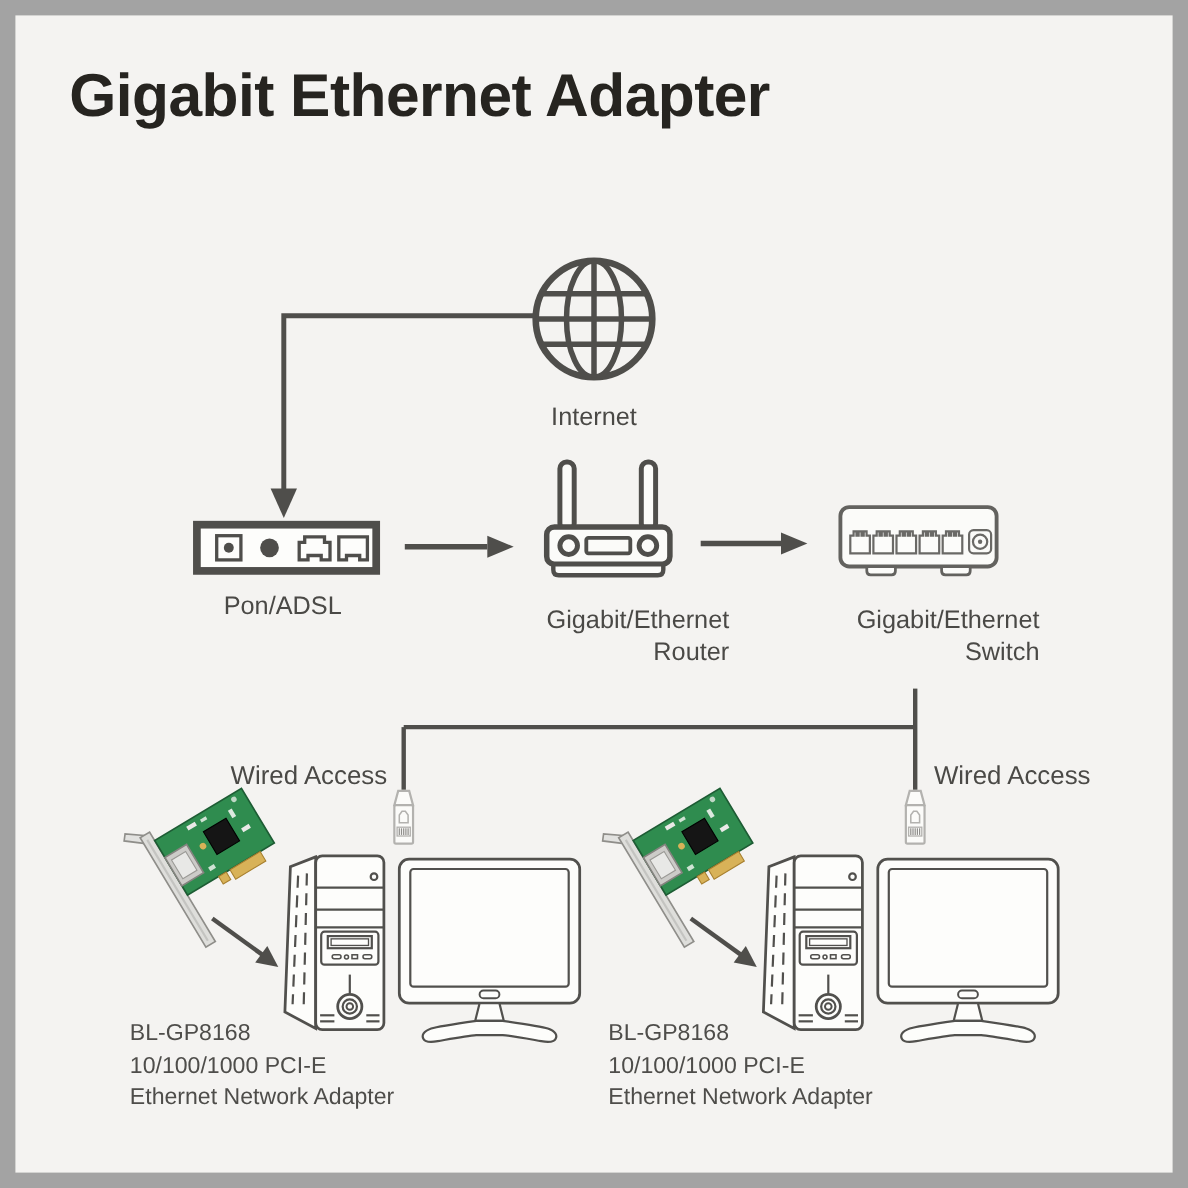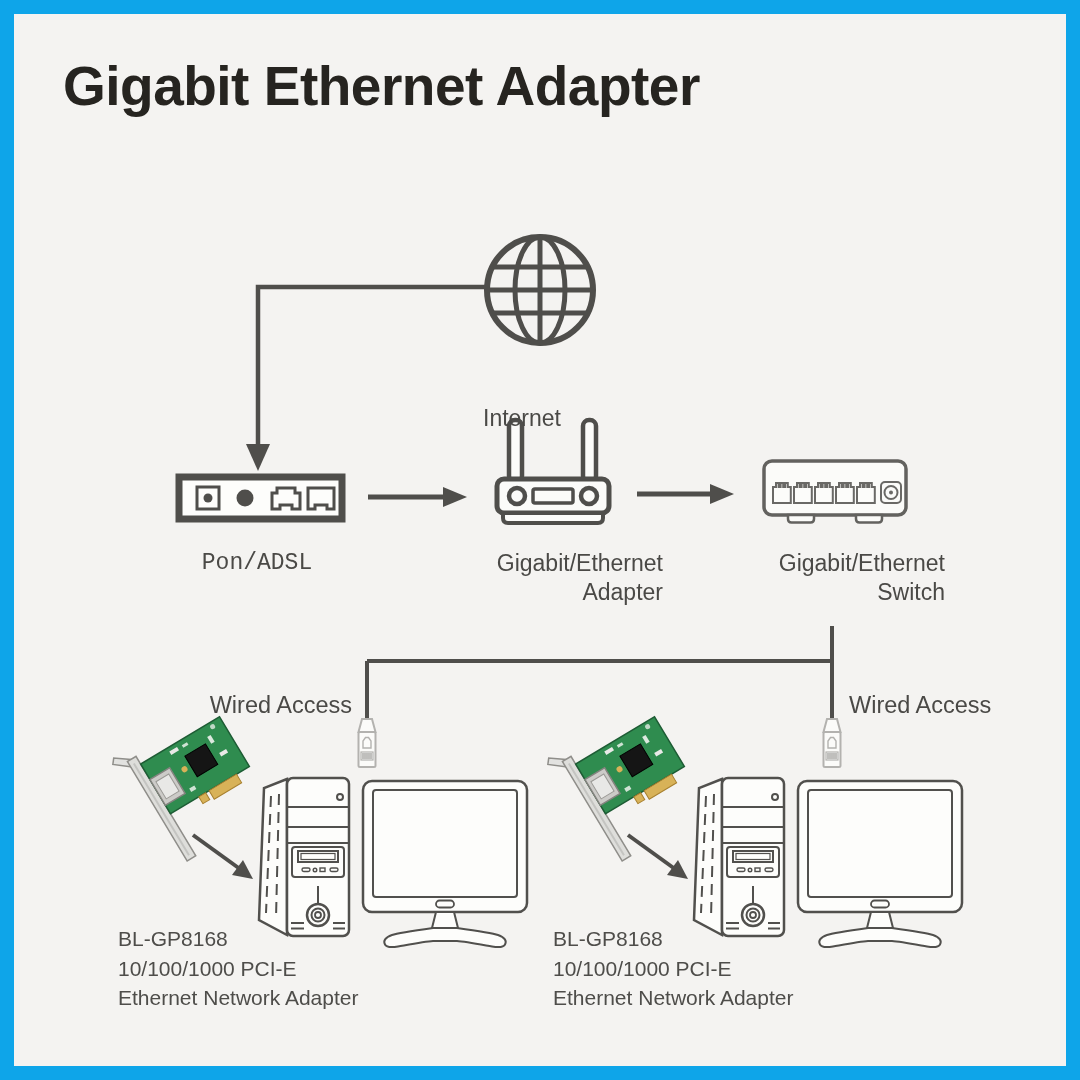--- a/index.html
+++ b/index.html
@@ -1,17 +1,17 @@
 <!DOCTYPE html>
 <html><head>
 <meta charset="utf-8">
 <style>
   html,body{margin:0;padding:0;}
   body{background:#ffffff;font-family:"Liberation Sans",sans-serif;}
-  .canvas{position:relative;width:1080px;height:1080px;background:#0ea5e9;overflow:hidden;}
+  .canvas{position:relative;width:1080px;height:1080px;background:#a3a3a3;overflow:hidden;}
   .content-bg{position:absolute;left:14px;top:14px;right:14px;bottom:14px;background:#f4f3f1;}
   .diagram{position:absolute;left:0;top:0;}
   .title{position:absolute;left:63px;top:50px;margin:0;font-size:55px;font-weight:700;
          color:#262420;letter-spacing:-0.5px;line-height:72px;}
   .title span{display:block;}
   .lbl{position:absolute;color:#4a4946;font-size:23px;line-height:29px;}
   .lbl.center{text-align:center;width:220px;}
   .lbl.right{text-align:right;width:220px;}
   .adapter-label{position:absolute;color:#4e4d4a;font-size:21px;line-height:29.5px;}
   .adapter-label span{display:block;}
@@ -185,27 +185,27 @@
 
     <use href="#def-card" x="565" y="760"></use>
     <g>
       <line x1="628" y1="835" x2="675" y2="869" stroke="#4f4e4b" stroke-width="4"></line>
       <polygon points="688,879 667,875 678,860" fill="#4f4e4b"></polygon>
     </g>
     <use href="#def-tower" x="435"></use>
     <use href="#def-monitor" x="435"></use>
   </svg>
 
-  <div class="lbl center" style="left:412px;top:364px;margin-top:40px;">Internet</div>
-
-  <div class="lbl center" style="left:147px;top:549px;font-family:Liberation Mono, monospace;">Pon/ADSL</div>
+  <div class="lbl center" style="left:430px;top:364px;">Internet</div>
+
+  <div class="lbl center" style="left:147px;top:536px;">Pon/ADSL</div>
 
   <div class="lbl center two-line" style="left:443px;top:549px;">
     <span>Gigabit/Ethernet</span>
-    <span>Adapter</span>
+    <span>Router</span>
   </div>
 
   <div class="lbl center two-line" style="left:725px;top:549px;">
     <span>Gigabit/Ethernet</span>
     <span>Switch</span>
   </div>
 
   <div class="lbl right" style="left:132px;top:691px;font-size:23.5px;">Wired Access</div>
 
   <div class="lbl" style="left:849px;top:691px;font-size:23.5px;">Wired Access</div>

